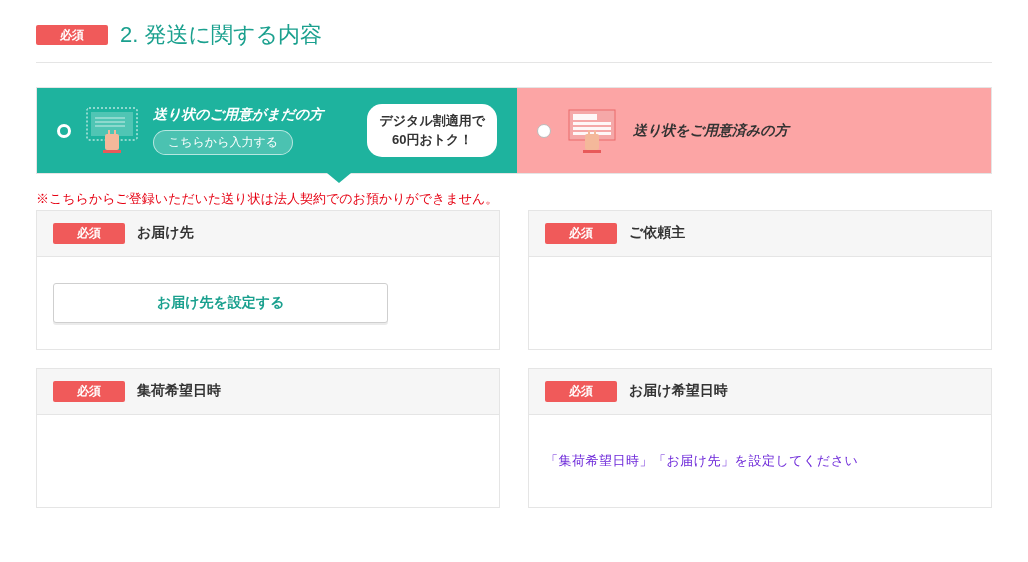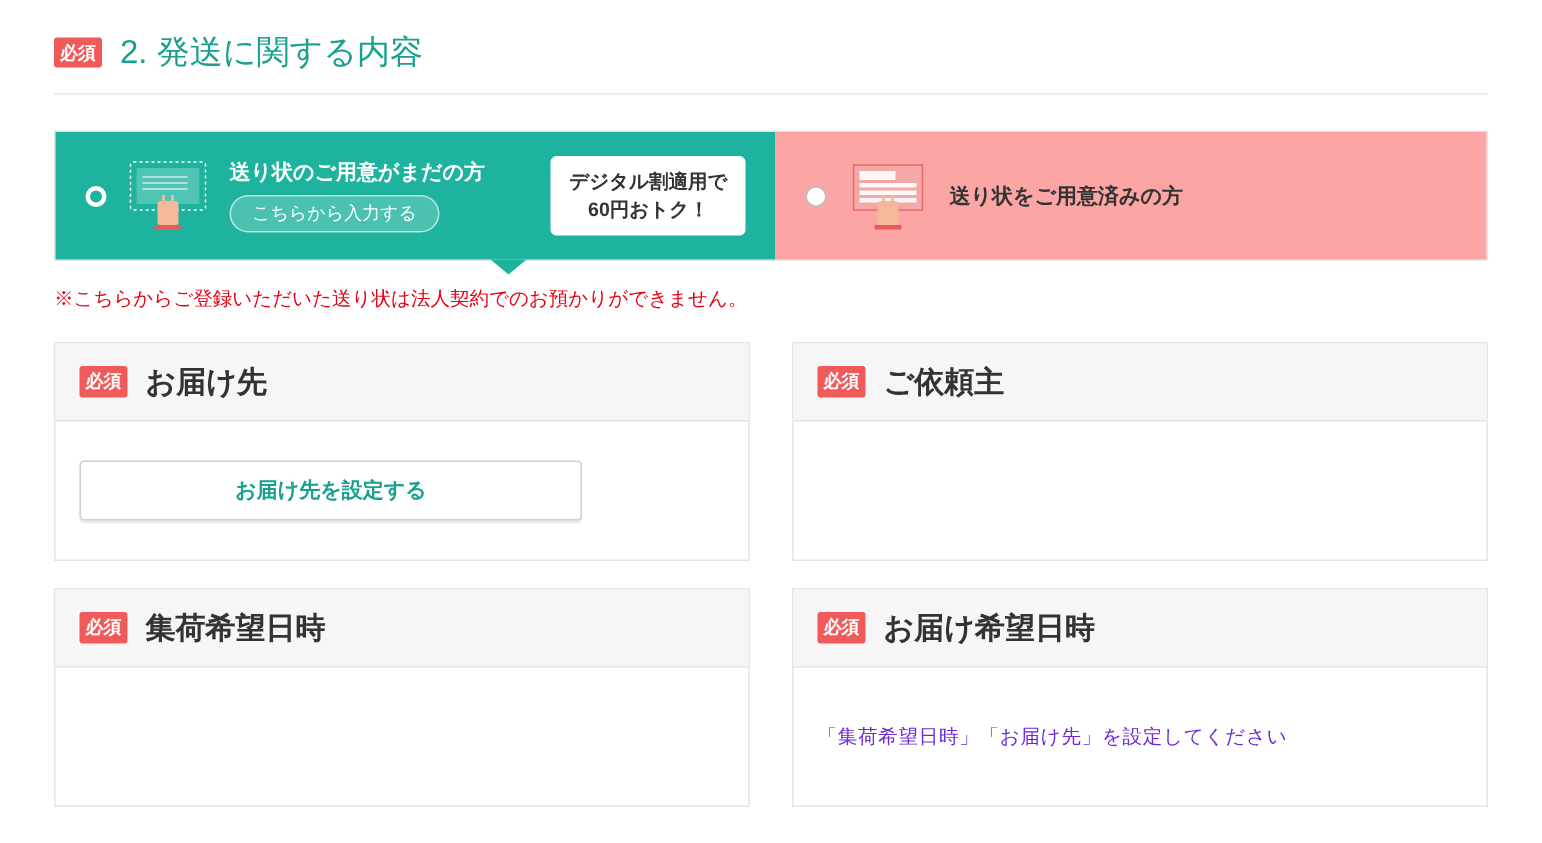--- a/index.html
+++ b/index.html
@@ -16,21 +16,21 @@
     gap: 12px;
     padding-bottom: 12px;
     border-bottom: 1px solid #e5e5e5;
     margin-bottom: 24px;
   }
   .badge-required {
     background: #f05a5a;
     color: #fff;
     font-size: 12px;
     font-weight: bold;
-    padding: 2px 4px;
+    padding: 2px 24px;
     border-radius: 2px;
     line-height: 1.4;
   }
   .section-title {
     color: #1aa08e;
     font-size: 22px;
     font-weight: 500;
   }
   .tabs {
     display: flex;
@@ -74,75 +74,76 @@
   }
   .tab-text-col {
     display: flex;
     flex-direction: column;
     gap: 6px;
     align-items: flex-start;
   }
   .tab-title {
     font-weight: 600;
     font-size: 14px;
+    font-style: italic;
   }
   .pill-btn {
     background: rgba(255,255,255,0.2);
     border: 1px solid rgba(255,255,255,0.6);
     color: #fff;
     border-radius: 14px;
     font-size: 12px;
     padding: 3px 14px;
     cursor: pointer;
   }
   .discount-box {
     background: #fff;
     color: #333;
-    border-radius: 4px;
+    border-radius: 15px;
     padding: 8px 12px;
     font-size: 13px;
     font-weight: 600;
     text-align: center;
     line-height: 1.4;
     margin-left: auto;
   }
   .tab-arrow {
     position: absolute;
     bottom: -10px;
     left: 290px;
     width: 0;
     height: 0;
     border-left: 12px solid transparent;
     border-right: 12px solid transparent;
     border-top: 10px solid #1eb39e;
   }
   .notice {
     color: #e60012;
     font-size: 13px;
-    margin: 16px 0 20px 0;
+    margin: 16px 0 2px 0;
   }
   .cards {
     display: grid;
     grid-template-columns: 1fr 1fr;
     gap: 18px 28px;
   }
   .card {
     border: 1px solid #e5e5e5;
   }
   .card-header {
     background: #f6f6f6;
     border-bottom: 1px solid #e5e5e5;
     padding: 12px 16px;
     display: flex;
     align-items: center;
     gap: 12px;
   }
   .card-header-title {
     font-weight: 600;
-    font-size: 20px;
+    font-size: 14px;
   }
   .card-body {
     padding: 22px 16px;
     display: flex;
     justify-content: flex-start;
     align-items: center;
     min-height: 92px;
   }
   .set-btn {
     border: 1px solid #cfcfcf;

